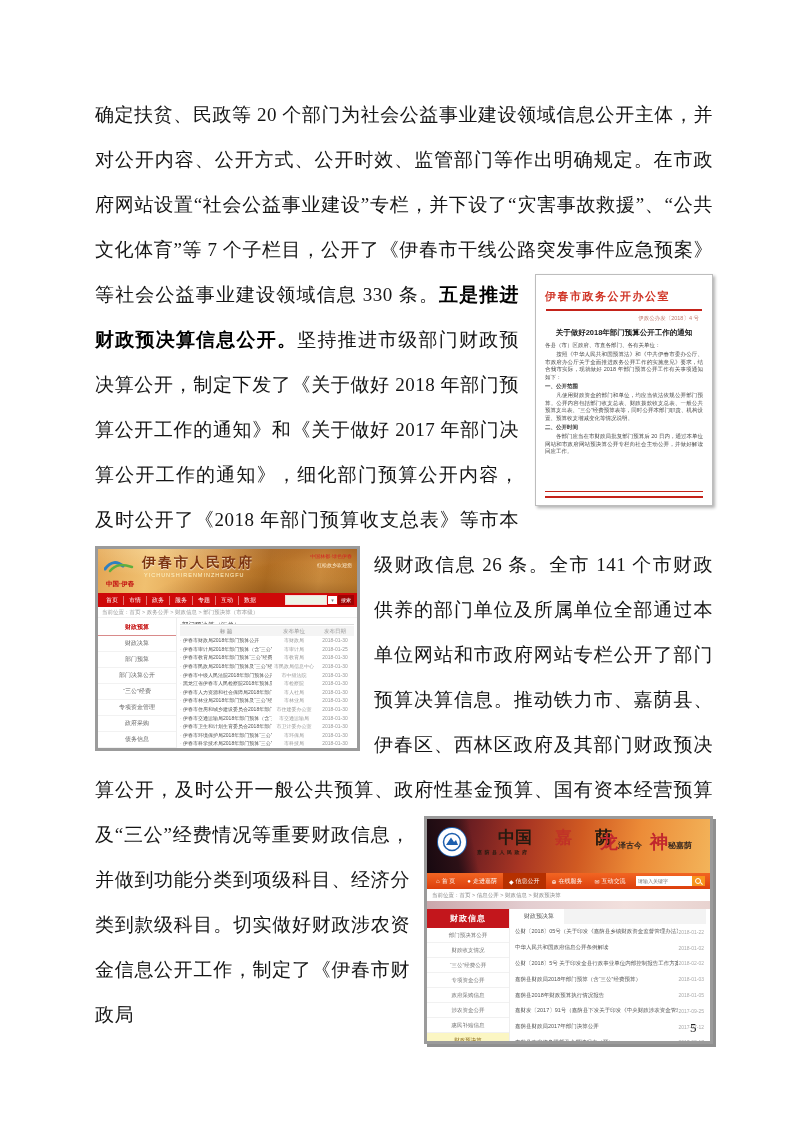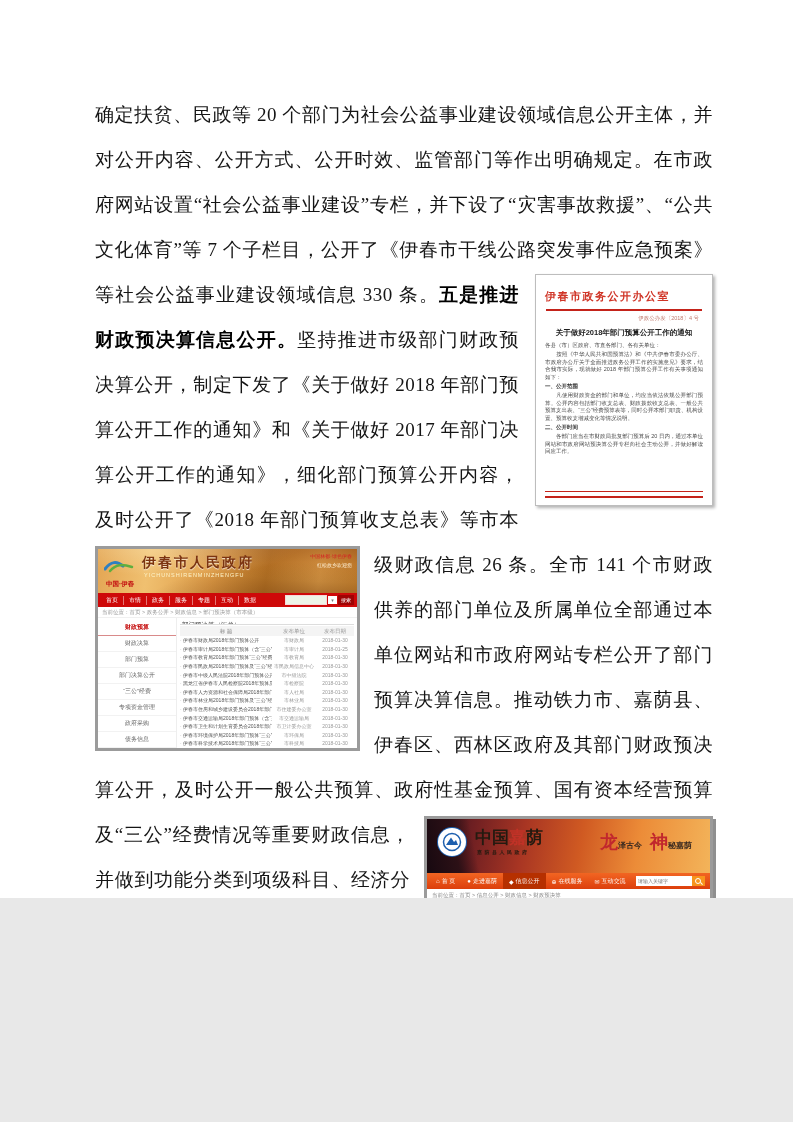--- a/index.html
+++ b/index.html
@@ -1,16 +1,16 @@
 <!DOCTYPE html>
 <html><head>
 <meta charset="utf-8">
 <style>
   html,body{margin:0;padding:0;background:#e8e8e8;}
-  .sheet{position:relative;width:793px;height:898px;background:#ffffff;margin:0 auto;overflow:hidden;
+  .sheet{position:relative;width:793px;height:1122px;background:#ffffff;margin:0 auto;overflow:hidden;
          font-family:"Liberation Serif",serif;}
   .body{margin:0;padding:92px 80px 0 95px;width:618px;font-size:19px;line-height:45px;
         letter-spacing:.5px;color:#151515;text-align:justify;}
   .body b{font-weight:bold;color:#000;}
   .pagenum{position:absolute;left:690px;top:1020px;font-size:13px;color:#222;}
 
   
   .shot{box-sizing:border-box;font-family:"Liberation Sans",sans-serif;letter-spacing:0;
         text-align:left;line-height:normal;}
   .shot, .shot *{display:block;}
@@ -81,21 +81,21 @@
          box-shadow:3px 3px 0 #8f8f8f;background:#fff;display:flex;flex-direction:column;overflow:hidden;}
   .s2-banner{position:relative;height:54px;flex:none;background:
       linear-gradient(100deg,#2e1118 0%,#6e1f22 16%,#a83523 34%,#d05a22 54%,#ec8c38 74%,#f3b45a 100%);}
   .s2-cliff{position:absolute;left:0;top:0;bottom:0;width:62px;
             background:linear-gradient(78deg,#170910 0%,#2c1016 45%,transparent 72%);}
   .s2-logo{position:absolute;left:11px;top:9px;width:28px;height:28px;border-radius:50%;
            background:#fff;display:flex;align-items:center;justify-content:center;
            box-shadow:0 0 0 1px #1d5fae;}
   .s2-brand{position:absolute;left:48px;top:7px;font-family:"Liberation Serif",serif;
             font-weight:bold;font-size:17px;white-space:nowrap;}
-  .s2-brand span{display:inline;}
+  .s2-brand span{display:inline;margin-left:23px;}
   .s2-bdark{color:#241a10;}
   .s2-bred{color:#c13227;}
   .s2-seal{display:inline-block;width:8px;height:10px;background:#c13227;margin-left:3px;
            vertical-align:2px;}
   .s2-brand-sub{position:absolute;left:50px;top:30px;font-size:5px;font-weight:bold;color:#241a10;
                 letter-spacing:2.5px;white-space:nowrap;}
   .s2-slogan{position:absolute;right:10px;top:11px;font-family:"Liberation Serif",serif;
              white-space:nowrap;text-align:right;}
   .s2-slogan span{display:inline;}
   .s2-sg-big{font-size:18px;font-weight:bold;color:#c1272d;}
@@ -108,21 +108,21 @@
   .s2-nav-ico{display:inline;margin-right:2px;font-size:6px;}
   .s2-search{margin-left:auto;display:flex;flex-direction:row;align-items:center;margin-right:2px;}
   .s2-search input{display:inline-block;width:52px;height:10px;border:none;font-size:5px;
                    padding:0 2px;color:#999;font-family:"Liberation Sans",sans-serif;}
   .s2-mag{position:relative;width:13px;height:10px;background:#f7941d;}
   .s2-mag::before{content:"";position:absolute;left:3px;top:2px;width:4px;height:4px;
                   border:1px solid #fff;border-radius:50%;}
   .s2-mag::after{content:"";position:absolute;left:8px;top:7px;width:3px;height:1px;
                  background:#fff;transform:rotate(45deg);}
   .s2-crumb{font-size:5.5px;color:#888;padding:2.5px 5px;flex:none;white-space:nowrap;overflow:hidden;}
-  .s2-content{position:relative;flex:1;min-height:0;display:flex;padding-left:16px;}
+  .s2-content{position:relative;flex:1;min-height:0;display:flex;}
   .s2-strip{position:absolute;top:0;left:0;right:0;height:8px;
             background:linear-gradient(90deg,#caa7ab,#e3cdd0 35%,#f2e0dd 70%,#e8d3d0);}
   .s2-side{width:82px;flex:none;margin-top:8px;border-right:1px solid #eee;}
   .s2-side-header{background:#c3161c;color:#fff;font-size:8px;font-weight:bold;text-align:center;
                   padding:4px 0;letter-spacing:1px;}
   .s2-side-item{font-size:5.5px;color:#777;text-align:center;padding:3.5px 0;
                 border-bottom:1px solid #f1f1f1;white-space:nowrap;overflow:hidden;}
   .s2-side-item.active{background:#fbf6c3;color:#8a6a1a;}
   .s2-main{flex:1;min-width:0;margin-top:8px;padding:0 4px;display:flex;flex-direction:column;}
   .s2-tabrow{background:#f3f3f3;display:flex;flex:none;}

